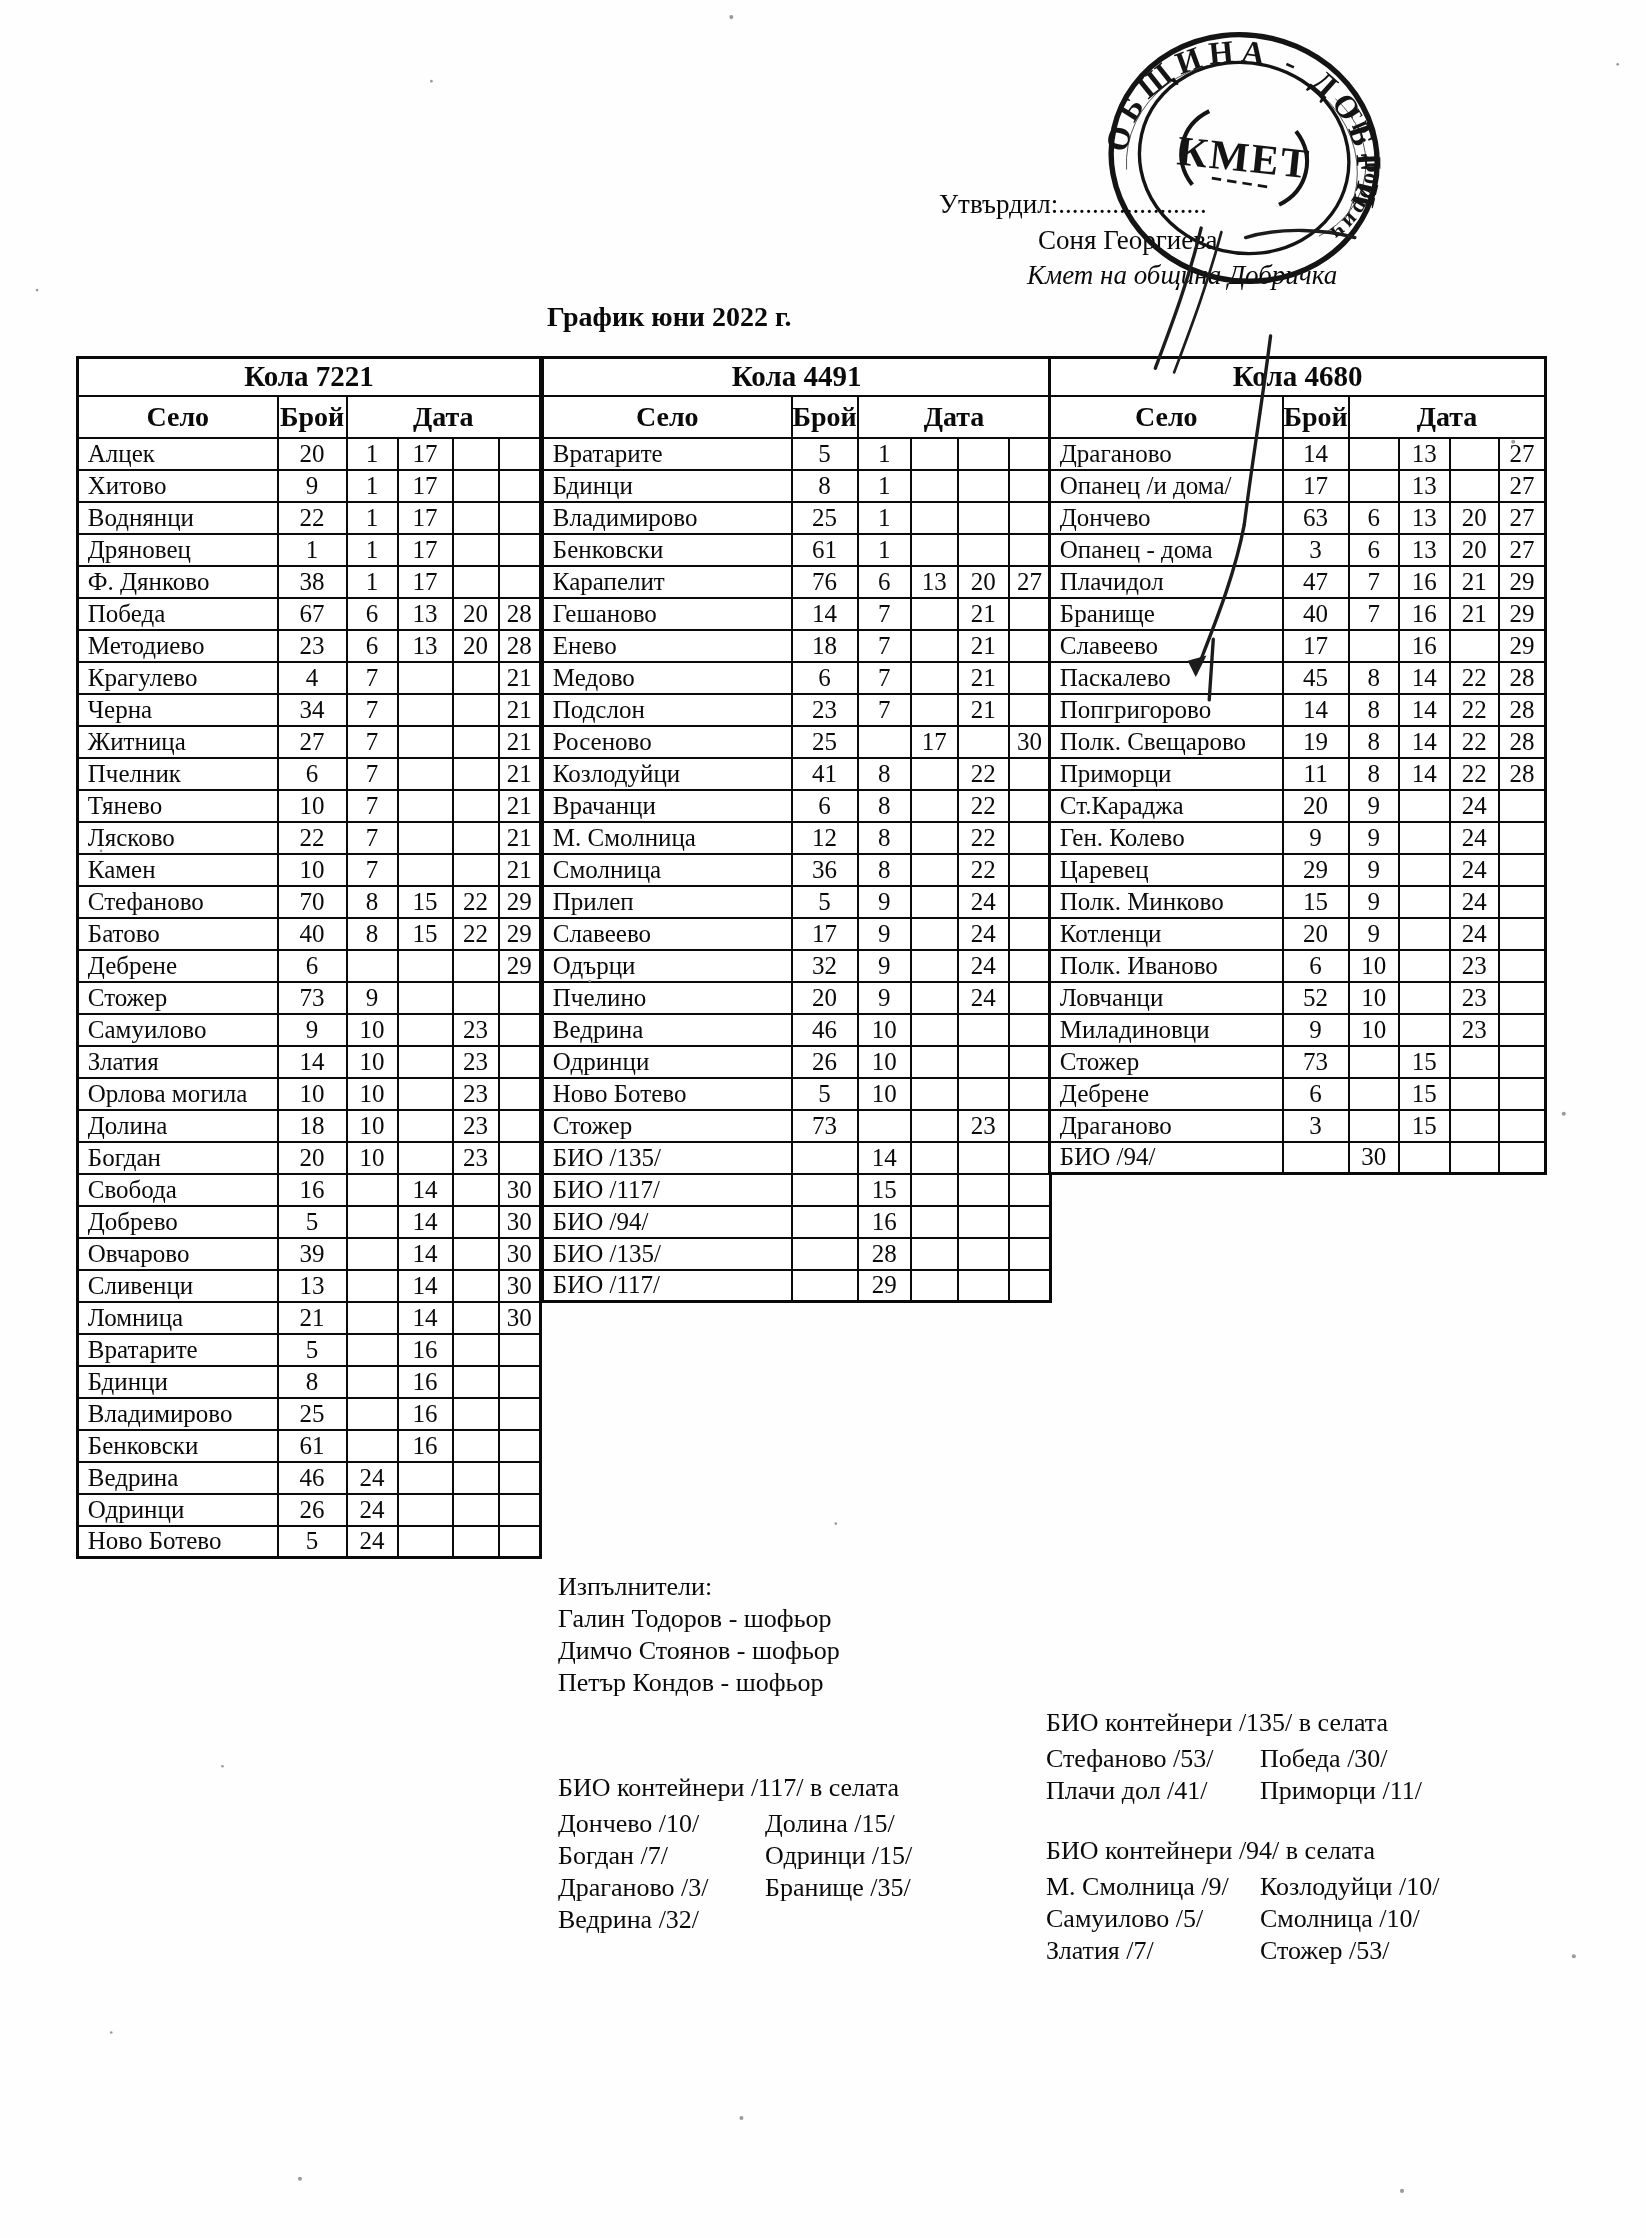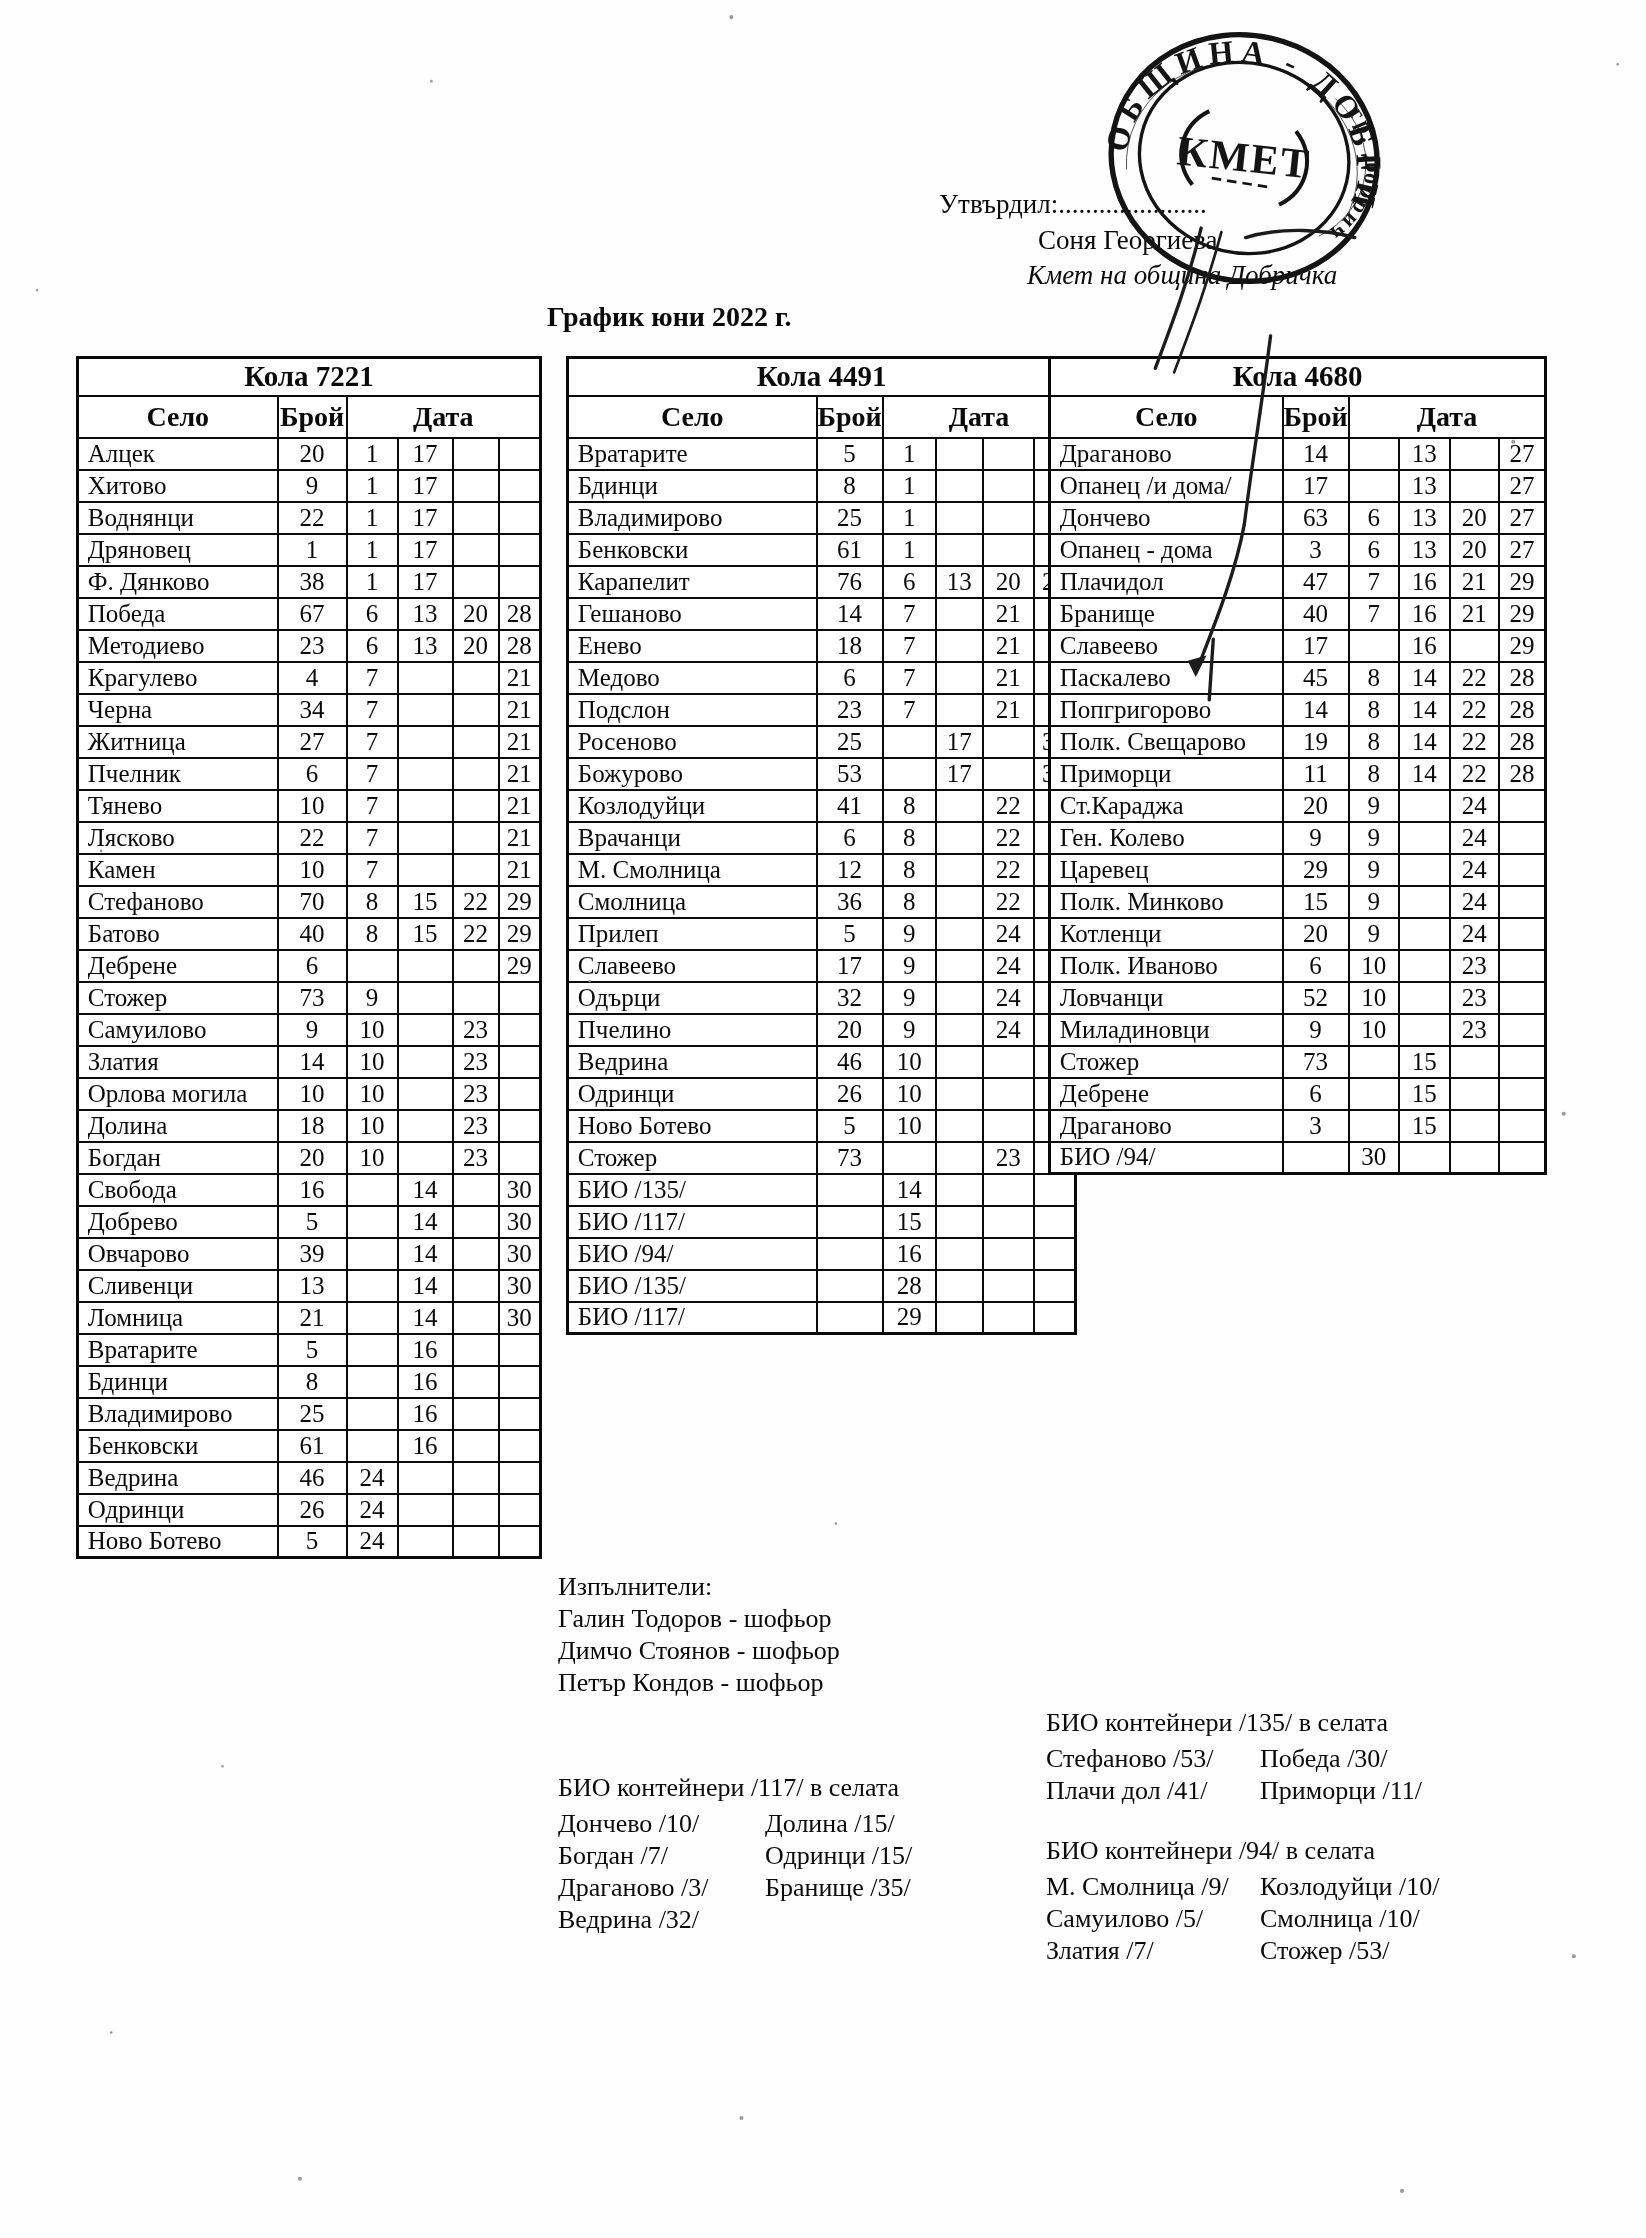--- a/index.html
+++ b/index.html
@@ -351,21 +351,21 @@
           <tr style="height: 32px;">
             <td class="selo">Ново Ботево</td>
             <td class="num">5</td>
             <td class="num">24</td>
             <td class="num"></td>
             <td class="num"></td>
             <td class="num"></td>
           </tr>
         </tbody>
       </table>
-      <table class="grid" style="left: 566px; top: 356px;">
+      <table class="grid" style="left: 541px; top: 356px;">
         <colgroup>
           <col style="width: 249px;">
           <col style="width: 66px;">
           <col style="width: 53px;">
           <col style="width: 47px;">
           <col style="width: 51px;">
           <col style="width: 42px;">
         </colgroup>
         <tbody>
           <tr style="height: 38px;">
@@ -444,28 +444,20 @@
             <td class="selo">Подслон</td>
             <td class="num">23</td>
             <td class="num">7</td>
             <td class="num"></td>
             <td class="num">21</td>
             <td class="num"></td>
           </tr>
           <tr style="height: 32px;">
             <td class="selo">Росеново</td>
             <td class="num">25</td>
-            <td class="num"></td>
-            <td class="num">17</td>
-            <td class="num"></td>
-            <td class="num">30</td>
-          </tr>
-          <tr style="height: 32px;">
-            <td class="selo">Божурово</td>
-            <td class="num">53</td>
             <td class="num"></td>
             <td class="num">17</td>
             <td class="num"></td>
             <td class="num">30</td>
           </tr>
           <tr style="height: 32px;">
             <td class="selo">Козлодуйци</td>
             <td class="num">41</td>
             <td class="num">8</td>
             <td class="num"></td>

